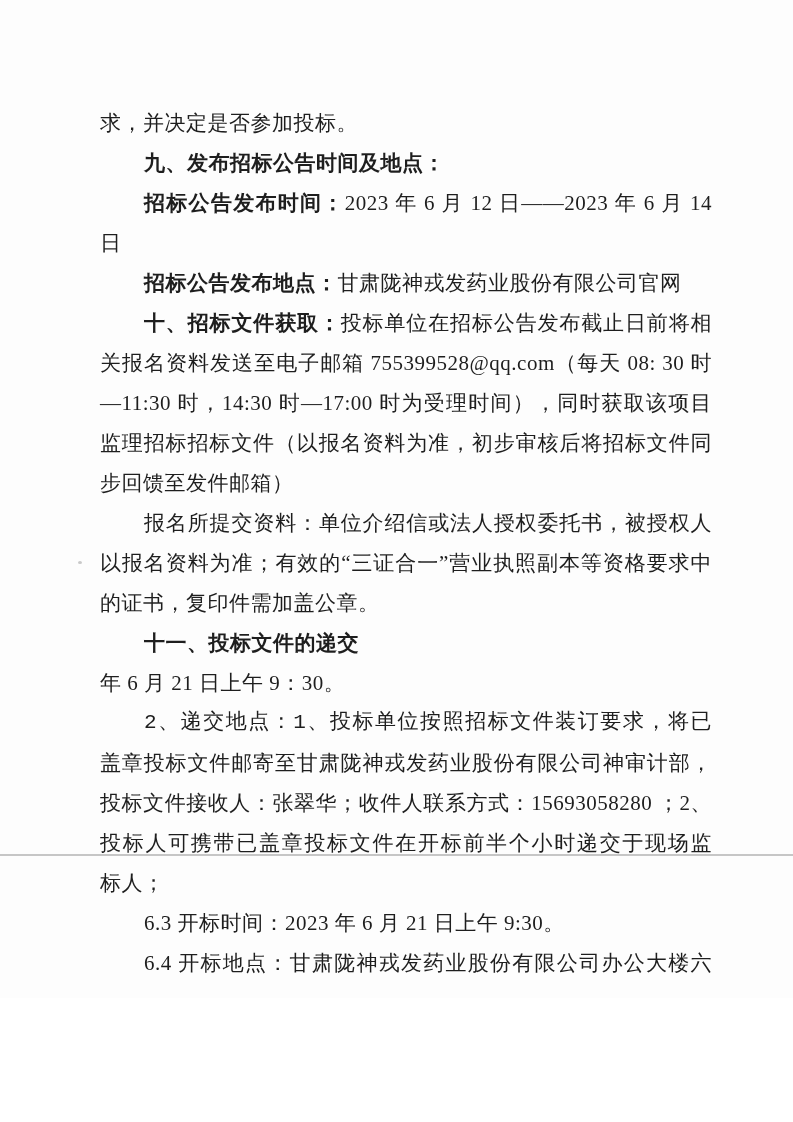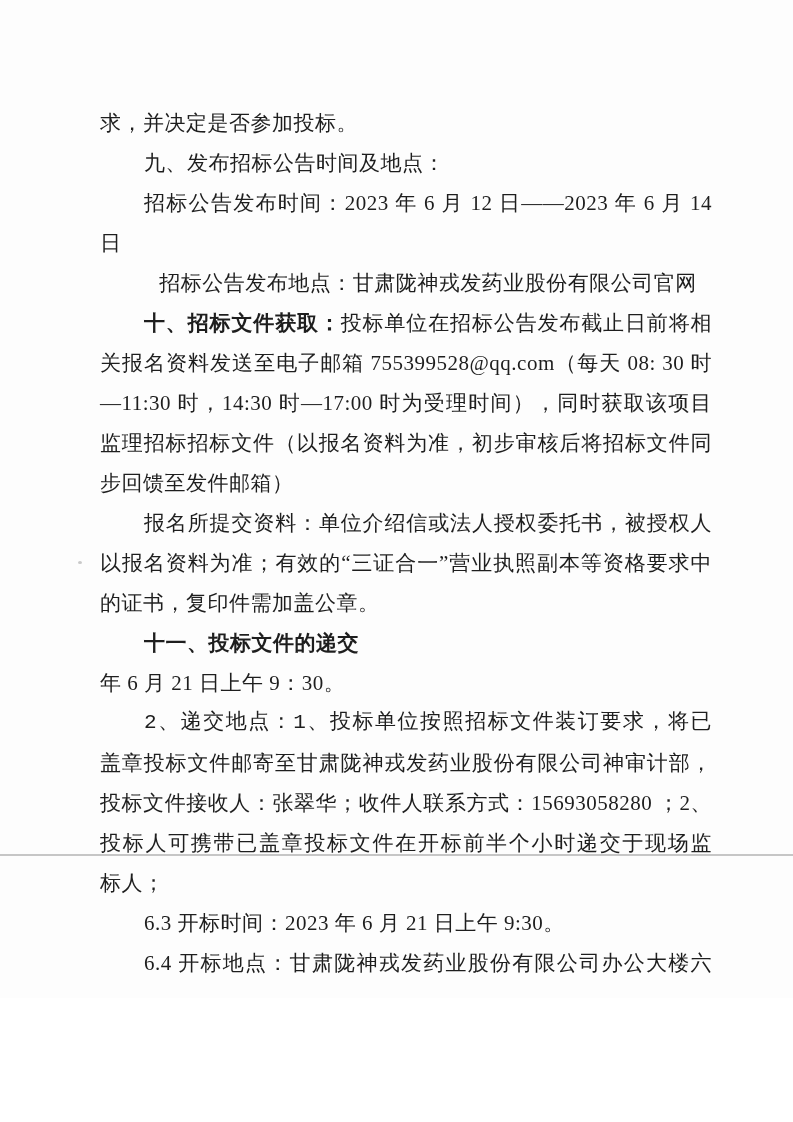--- a/index.html
+++ b/index.html
@@ -29,21 +29,21 @@
     white-space: normal;
     text-align: left;
     letter-spacing: 0.5px;
   }
   .line.j {
     text-align: justify;
     text-align-last: justify;
   }
   .seg { white-space: pre-wrap; }
   .seg.r { font-weight: normal; }
-  .seg.b { font-weight: normal; }
+  .seg.b { font-weight: bold; }
   .seg.h {
     font-weight: bold;
     font-family: "Liberation Sans", "DejaVu Sans", sans-serif;
   }
   .scan-line {
     position: absolute;
     left: 0;
     top: 854px;
     width: 793px;
     height: 2px;
@@ -61,21 +61,21 @@
 </style>
 </head>
 <body>
 
 <div class="page">
   <div class="doc-body" id="doc-body">
       <div class="line"><span class="seg r">求，并决定是否参加投标。</span></div>
       <div class="line" style="padding-left: 44px;"><span class="seg b">九、发布招标公告时间及地点：</span></div>
       <div class="line j" style="padding-left: 44px;"><span class="seg b">招标公告发布时间：</span><span class="seg r">2023 年 6 月 12 日——2023 年 6 月 14</span></div>
       <div class="line"><span class="seg r">日</span></div>
-      <div class="line" style="padding-left: 44px; text-align: center;"><span class="seg b">招标公告发布地点：</span><span class="seg r">甘肃陇神戎发药业股份有限公司官网</span></div>
+      <div class="line" style="padding-left: 44px;"><span class="seg b">招标公告发布地点：</span><span class="seg r">甘肃陇神戎发药业股份有限公司官网</span></div>
       <div class="line j" style="padding-left: 44px;"><span class="seg h">十、招标文件获取：</span><span class="seg r">投标单位在招标公告发布截止日前将相</span></div>
       <div class="line j"><span class="seg r">关报名资料发送至电子邮箱 755399528@qq.com（每天 08: 30 时</span></div>
       <div class="line j"><span class="seg r">—11:30 时，14:30 时—17:00 时为受理时间），同时获取该项目</span></div>
       <div class="line j"><span class="seg r">监理招标招标文件（以报名资料为准，初步审核后将招标文件同</span></div>
       <div class="line"><span class="seg r">步回馈至发件邮箱）</span></div>
       <div class="line j" style="padding-left: 44px;"><span class="seg r">报名所提交资料：单位介绍信或法人授权委托书，被授权人</span></div>
       <div class="line j"><span class="seg r">以报名资料为准；有效的“三证合一”营业执照副本等资格要求中</span></div>
       <div class="line"><span class="seg r">的证书，复印件需加盖公章。</span></div>
       <div class="line" style="padding-left: 44px;"><span class="seg h">十一、投标文件的递交</span></div>
       <div class="line"><span class="seg r">年 6 月 21 日上午 9：30。</span></div>

